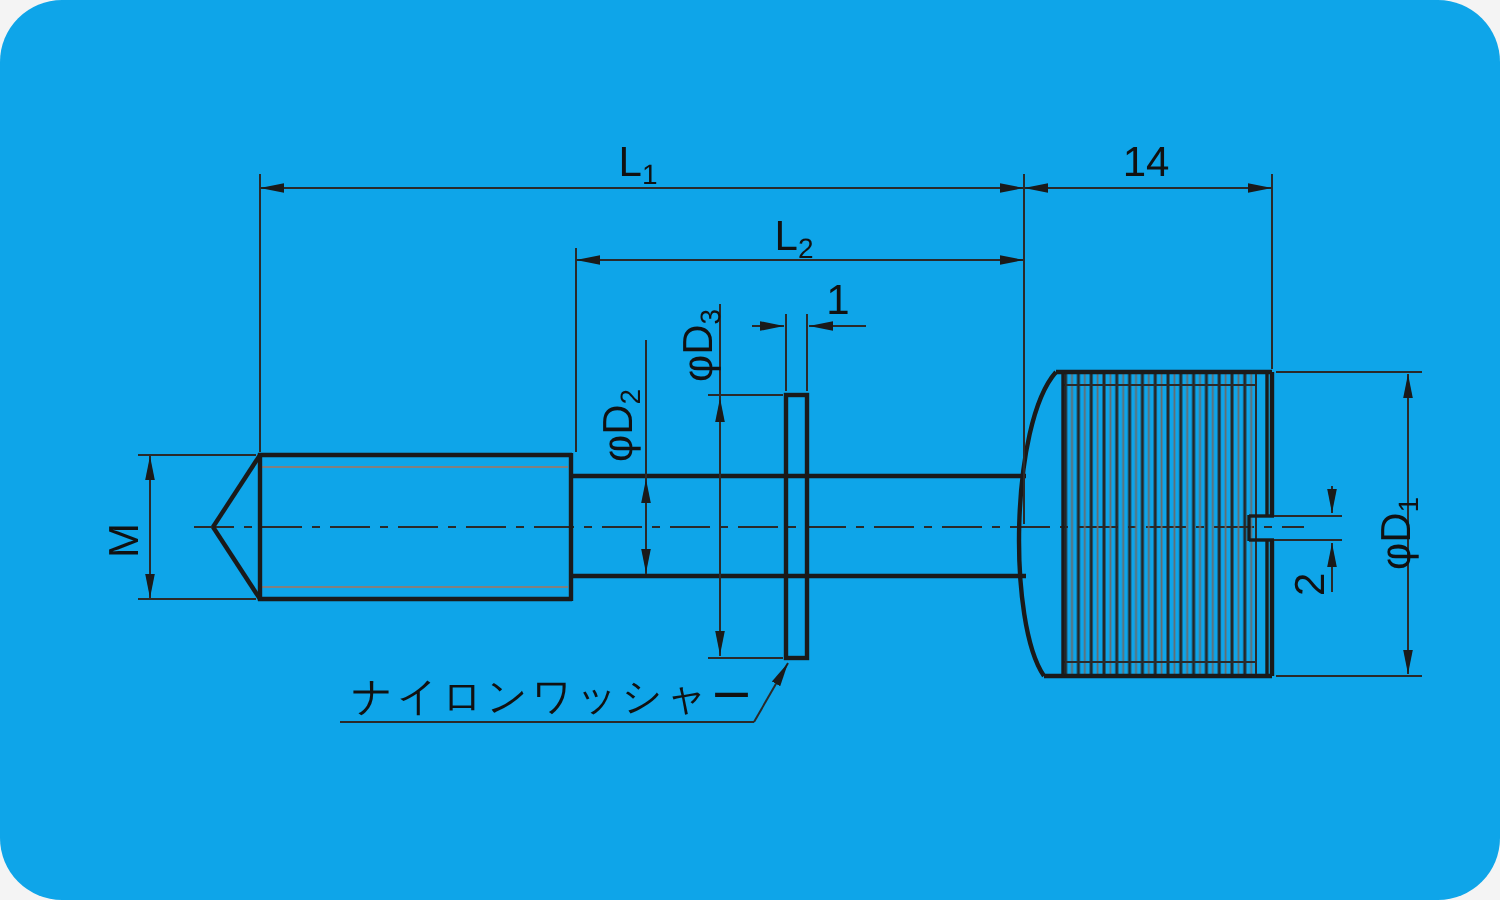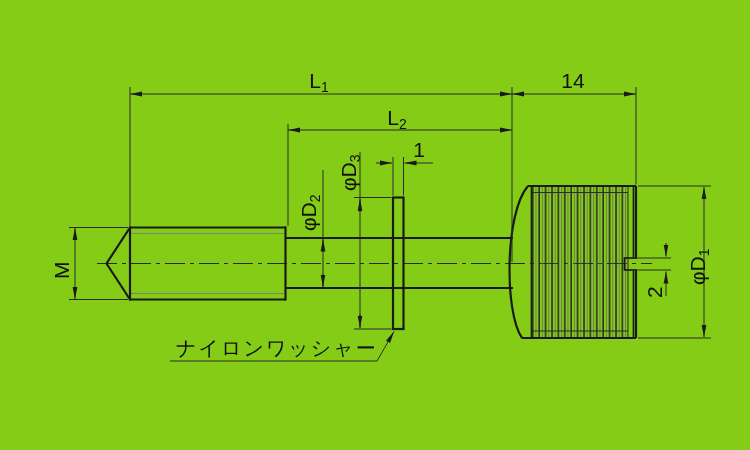--- a/index.html
+++ b/index.html
@@ -10,21 +10,21 @@
   .notetxt{font-size:20px;letter-spacing:2px;}
   .thick{stroke:#1a1a1a;stroke-width:2.2;fill:none;}
   .thick2{stroke:#1a1a1a;stroke-width:1.7;fill:none;}
   .thin{stroke:#2a2a2a;stroke-width:1;fill:none;}
   .root{stroke:#808080;stroke-width:1;fill:none;}
   .cl{stroke:#2a2a2a;stroke-width:1;fill:none;stroke-dasharray:20 5 4 5;}
 </style>
 </head>
 <body>
 
-<div class="stage" style="background: #84cc16;">
+<div class="stage" style="background: #0ea5e9; border-radius: 31px;">
 <svg width="750" height="450" viewBox="0 0 750 450">
   <defs>
     <marker id="ae" markerWidth="13" markerHeight="8" refX="12" refY="4" orient="auto" markerUnits="userSpaceOnUse">
       <path d="M12,4 L0,1.6 L0,6.4 Z" fill="#1a1a1a"></path>
     </marker>
     <marker id="as" markerWidth="13" markerHeight="8" refX="1" refY="4" orient="auto" markerUnits="userSpaceOnUse">
       <path d="M1,4 L13,1.6 L13,6.4 Z" fill="#1a1a1a"></path>
     </marker>
     <pattern id="knurl" x="531.8" y="0" width="6.4" height="10" patternUnits="userSpaceOnUse">
       <line x1="1" y1="0" x2="1" y2="10" stroke="#262626" stroke-width="1.5"></line>

